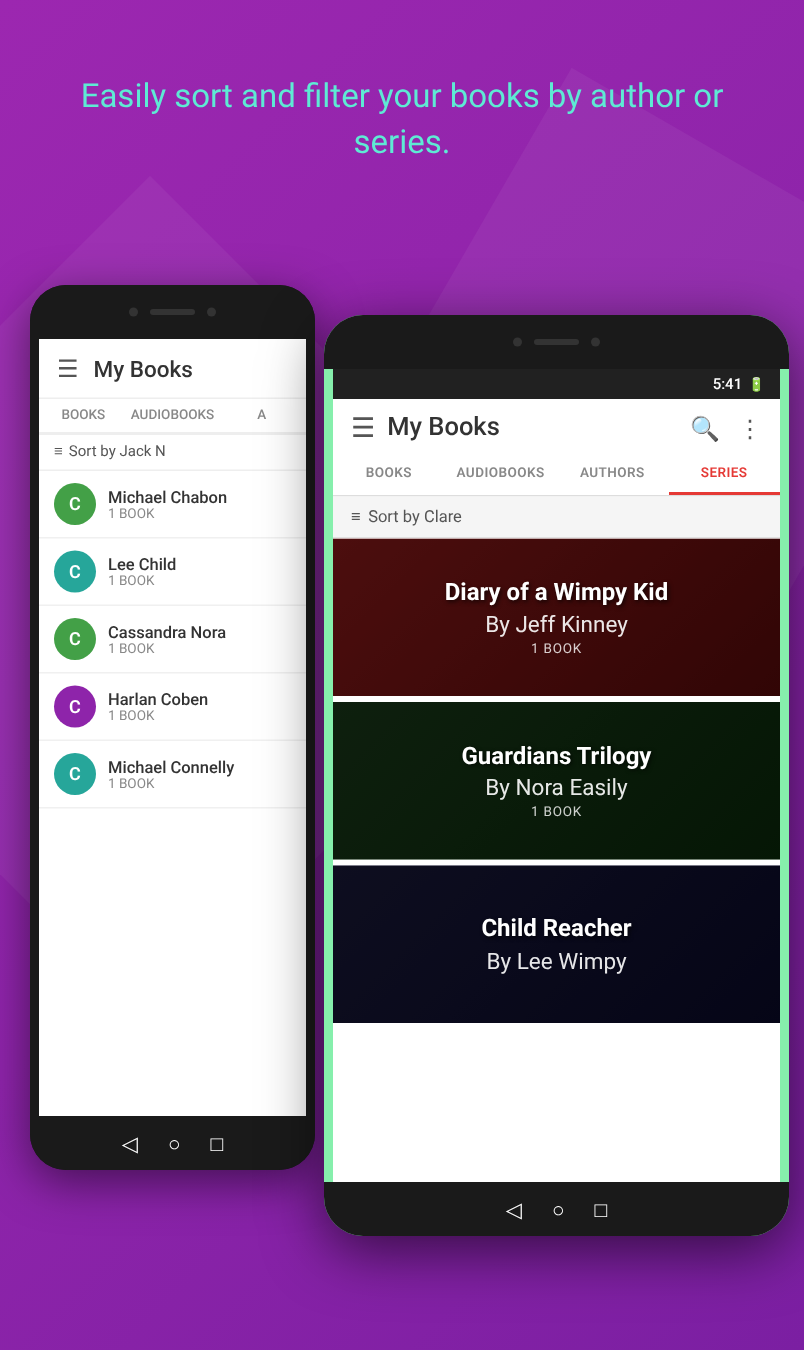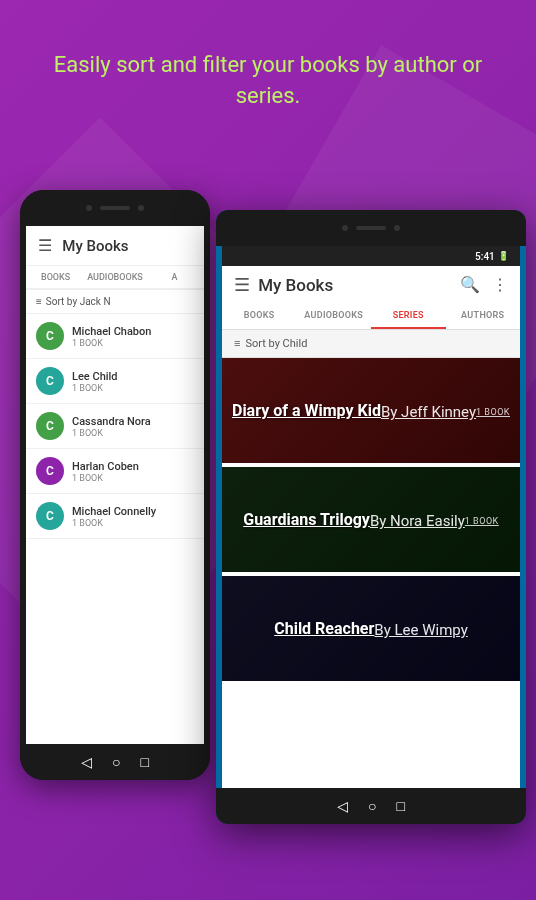--- a/index.html
+++ b/index.html
@@ -39,21 +39,21 @@
       top: 100px;
       right: -50px;
     }
 
     .headline {
       position: absolute;
       top: 50px;
       left: 0;
       right: 0;
       text-align: center;
-      color: #bef264;
+      color: #5eead4;
       font-size: 22px;
       font-weight: 400;
       line-height: 1.4;
       padding: 0 40px;
       z-index: 10;
     }
 
     
     .phone-left {
       position: absolute;
@@ -67,22 +67,22 @@
       z-index: 5;
       box-shadow: 0 8px 30px rgba(0,0,0,0.5);
     }
 
     .phone-right {
       position: absolute;
       right: 10px;
       top: 210px;
       width: 310px;
       height: 614px;
-      background: #0369a1;
-      border-radius: 12px;
+      background: #86efac;
+      border-radius: 26px;
       overflow: hidden;
       z-index: 6;
       box-shadow: 0 10px 40px rgba(0,0,0,0.6);
     }
 
     
     .screen {
       position: absolute;
       top: 36px;
       left: 6px;
@@ -309,26 +309,25 @@
     .series-overlay {
       position: absolute;
       inset: 0;
       background: rgba(0,0,0,0.45);
     }
 
     .series-content {
       position: absolute;
       inset: 0;
       display: flex;
-      flex-direction: row;
+      flex-direction: column;
       align-items: center;
       justify-content: center;
       color: white;
       text-align: center;
-      text-decoration: underline;
     }
 
     .series-title {
       font-size: 16px;
       font-weight: 700;
       line-height: 1.2;
       text-shadow: 1px 1px 3px rgba(0,0,0,0.7);
     }
 
     .series-author {
@@ -454,27 +453,27 @@
       <span class="title">My Books</span>
       <div class="right-header-icons">
         <span>🔍</span>
         <span>⋮</span>
       </div>
     </div>
 
     <div class="right-tabs">
       <div class="right-tab">BOOKS</div>
       <div class="right-tab">AUDIOBOOKS</div>
+      <div class="right-tab">AUTHORS</div>
       <div class="right-tab active">SERIES</div>
-      <div class="right-tab">AUTHORS</div>
     </div>
 
     <div class="sort-bar-right">
       <span>≡</span>
-      <span>Sort by Child</span>
+      <span>Sort by Clare</span>
     </div>
 
     <div class="series-list">
 
       <div class="series-item bg-diary">
         <div class="series-overlay"></div>
         <div class="series-content">
           <div class="series-title">Diary of a Wimpy Kid</div>
           <div class="series-author">By Jeff Kinney</div>
           <div class="series-count">1 BOOK</div>

